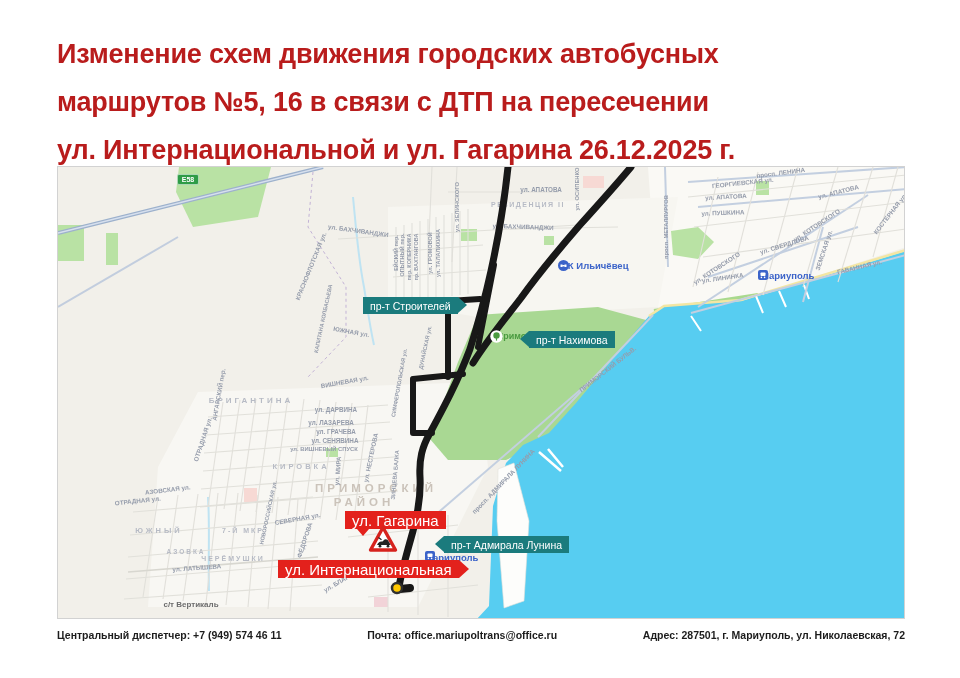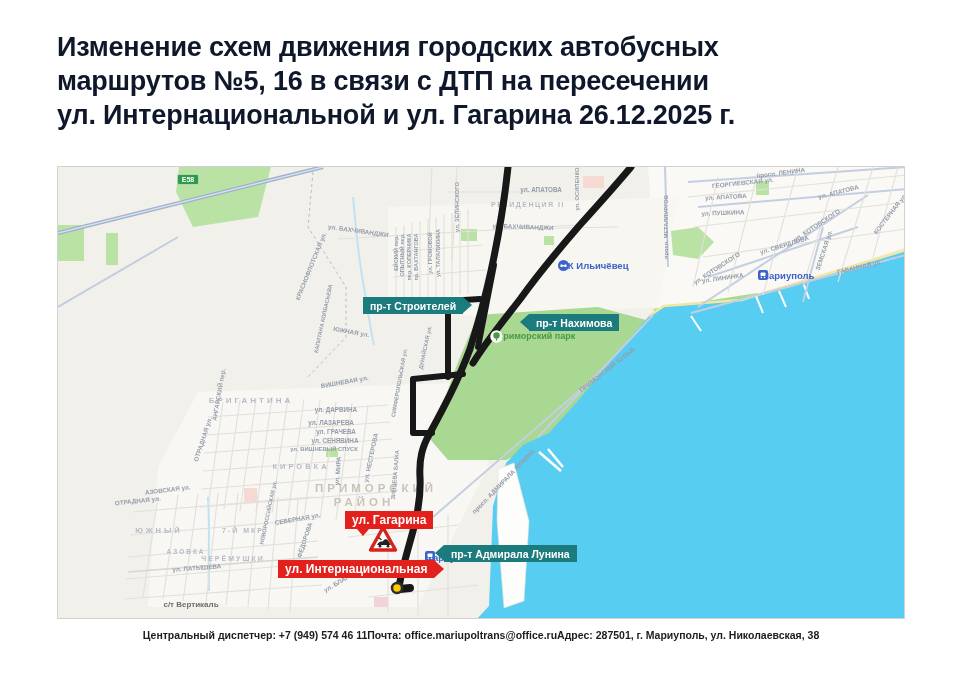--- a/index.html
+++ b/index.html
@@ -6,50 +6,50 @@
     --land:#f2f0ea; --block:#faf9f5; --sea:#57cdf1; --park:#a9d893; --field:#b9e2a4;
     --badge_teal:#1b7b7d; --badge_red:#e3211c; --poi_blue:#3b63c9; --park_text:#4a9b40;
     --label_gray:#959cab; --district_gray:#b7bbc5; --rayon_beige:#cbc3ba;
     --route:#181818; --road_blue:#c3cfe0; --highway:#9db1cc; --stream:#bfe3f2;
     --beach:#f3e6a3; --e58_green:#2e9c47; --warning_red:#d6231e; --terminus_yellow:#ffc800;
   }
   *{margin:0;padding:0;box-sizing:border-box}
   html,body{background:#fff}
   .page{position:relative;width:960px;height:678px;background:#fff;overflow:hidden;
     font-family:"Liberation Sans",sans-serif;}
-  .title{position:absolute;left:57px;top:30px;width:800px;font-size:27px;line-height:34px;
-    font-weight:700;color:#0f172a;letter-spacing:-0.2px;white-space:pre-line}
+  .title{position:absolute;left:57px;top:30px;width:800px;font-size:27px;line-height:48px;
+    font-weight:700;color:#b91c1c;letter-spacing:-0.2px;white-space:pre-line}
   .map{position:absolute;left:57px;top:166px;width:848px;height:453px;background:var(--land);
     border:1px solid #d2d2d2;overflow:hidden}
   .map svg{position:absolute;left:0;top:0}
   #map-svg text{font-family:"Liberation Sans",sans-serif;font-weight:700}
   
   .badge{position:absolute;display:flex;align-items:center;padding:0 7px;color:#fff;
-    font-weight:700;white-space:nowrap;z-index:30}
+    font-weight:400;white-space:nowrap;z-index:30}
   .badge.teal{background:var(--badge_teal);height:17px;font-size:10.5px}
-  .badge.red{background:var(--badge_red);height:18px;font-size:12px}
+  .badge.red{background:var(--badge_red);height:18px;font-size:15px}
   .badge .arr{position:absolute;width:0;height:0}
   .arr.right{left:100%;top:0;border-top:8.5px solid transparent;border-bottom:8.5px solid transparent}
   .badge.red .arr.right{border-top-width:9px;border-bottom-width:9px;border-left:10px solid var(--badge_red)}
   .badge.teal .arr.right{border-left:9px solid var(--badge_teal)}
   .arr.left{right:100%;top:0;border-top:8.5px solid transparent;border-bottom:8.5px solid transparent;
     border-right:9px solid var(--badge_teal)}
   .arr.down{top:100%;left:12px;border-left:6px solid transparent;border-right:6px solid transparent;
     border-top:7px solid var(--badge_red)}
   
   .poi{position:absolute;display:flex;align-items:center;gap:3px;font-weight:700;
     color:var(--poi_blue);font-size:9.5px;white-space:nowrap;z-index:20}
   .poi .ic{display:inline-flex;flex:none}
   .poi.park{flex-direction:column;gap:1px;color:var(--park_text);font-size:9px}
   .e58{position:absolute;left:119px;top:7px;width:22px;height:11px;background:var(--e58_green);
     border-radius:2px;color:#fff;font-size:7px;font-weight:700;display:flex;align-items:center;
     justify-content:center;z-index:15;border:1px solid rgba(255,255,255,.6)}
   .warn{position:absolute;left:310px;top:358px;z-index:35}
   .footer{position:absolute;left:57px;top:629px;width:848px;display:flex;
-    justify-content:center;font-size:10.5px;font-weight:700;color:#1c1c1c}
+    justify-content:space-between;font-size:10.5px;font-weight:700;color:#1c1c1c}
 </style>
 </head>
 <body>
 <div class="page">
 
 <h1 class="title">Изменение схем движения городских автобусных
 маршрутов №5, 16 в связи с ДТП на пересечении
 ул. Интернациональной и ул. Гагарина 26.12.2025 г.</h1>
 
 <div class="map">
@@ -299,25 +299,25 @@
             <circle cx="3.4" cy="7.4" r="0.8" fill="#fff"></circle>
             <circle cx="6.6" cy="7.4" r="0.8" fill="#fff"></circle>
           </svg>
     </span>
   </div>
 
   <div class="badge teal" style="left:305px;top:130px">
     <span>пр-т Строителей</span>
     <span class="arr right"></span>
   </div>
-  <div class="badge teal" style="left:471px;top:147px">
+  <div class="badge teal" style="left:471px;top:164px">
     <span class="arr left"></span>
     <span>пр-т Нахимова</span>
   </div>
-  <div class="badge teal" style="left:386px;top:378px">
+  <div class="badge teal" style="left:386px;top:369px">
     <span class="arr left"></span>
     <span>пр-т Адмирала Лунина</span>
   </div>
   <div class="badge red" style="left:287px;top:344px">
     <span>ул. Гагарина</span>
     <span class="arr down"></span>
   </div>
   <div class="badge red" style="left:220px;top:393px">
     <span>ул. Интернациональная</span>
     <span class="arr right"></span>
@@ -330,16 +330,16 @@
       <circle cx="12" cy="21.2" r="1.4" fill="#222"></circle>
           <circle cx="20" cy="21.2" r="1.4" fill="#222"></circle>
       <path d="M10.5,12.5 l3,2.2" stroke="#222" stroke-width="1.2"></path>
     </svg>
   </div>
 </div>
 
 <div class="footer">
   <span>Центральный диспетчер: +7 (949) 574 46 11</span>
   <span>Почта: office.mariupoltrans@office.ru</span>
-  <span>Адрес: 287501, г. Мариуполь, ул. Николаевская, 38</span>
+  <span>Адрес: 287501, г. Мариуполь, ул. Николаевская, 72</span>
 </div>
 
 </div>
 
 </body></html>

